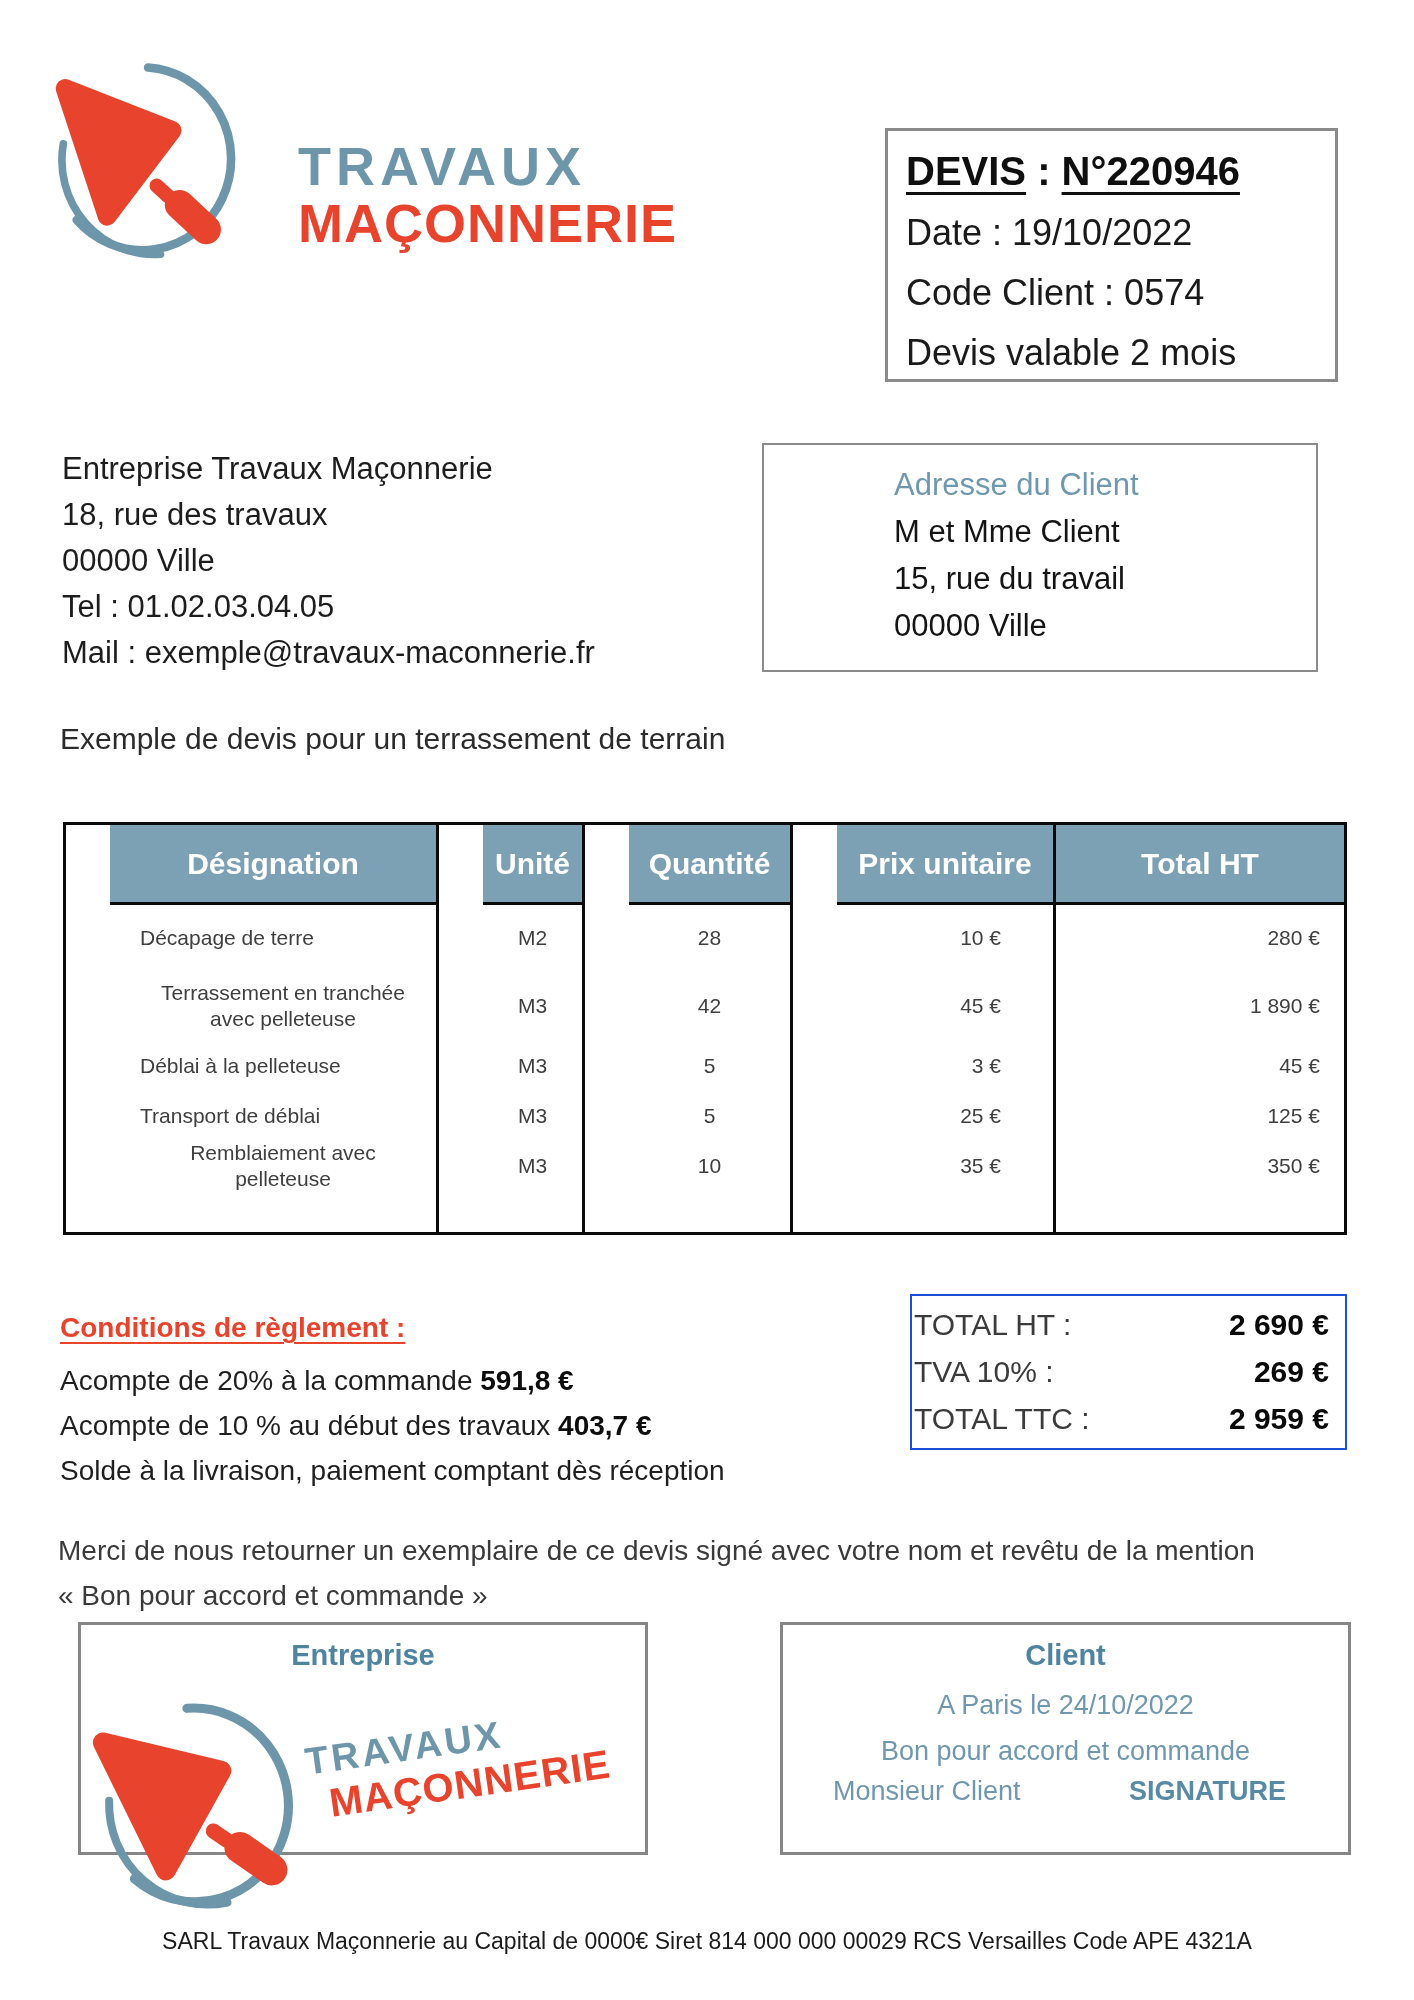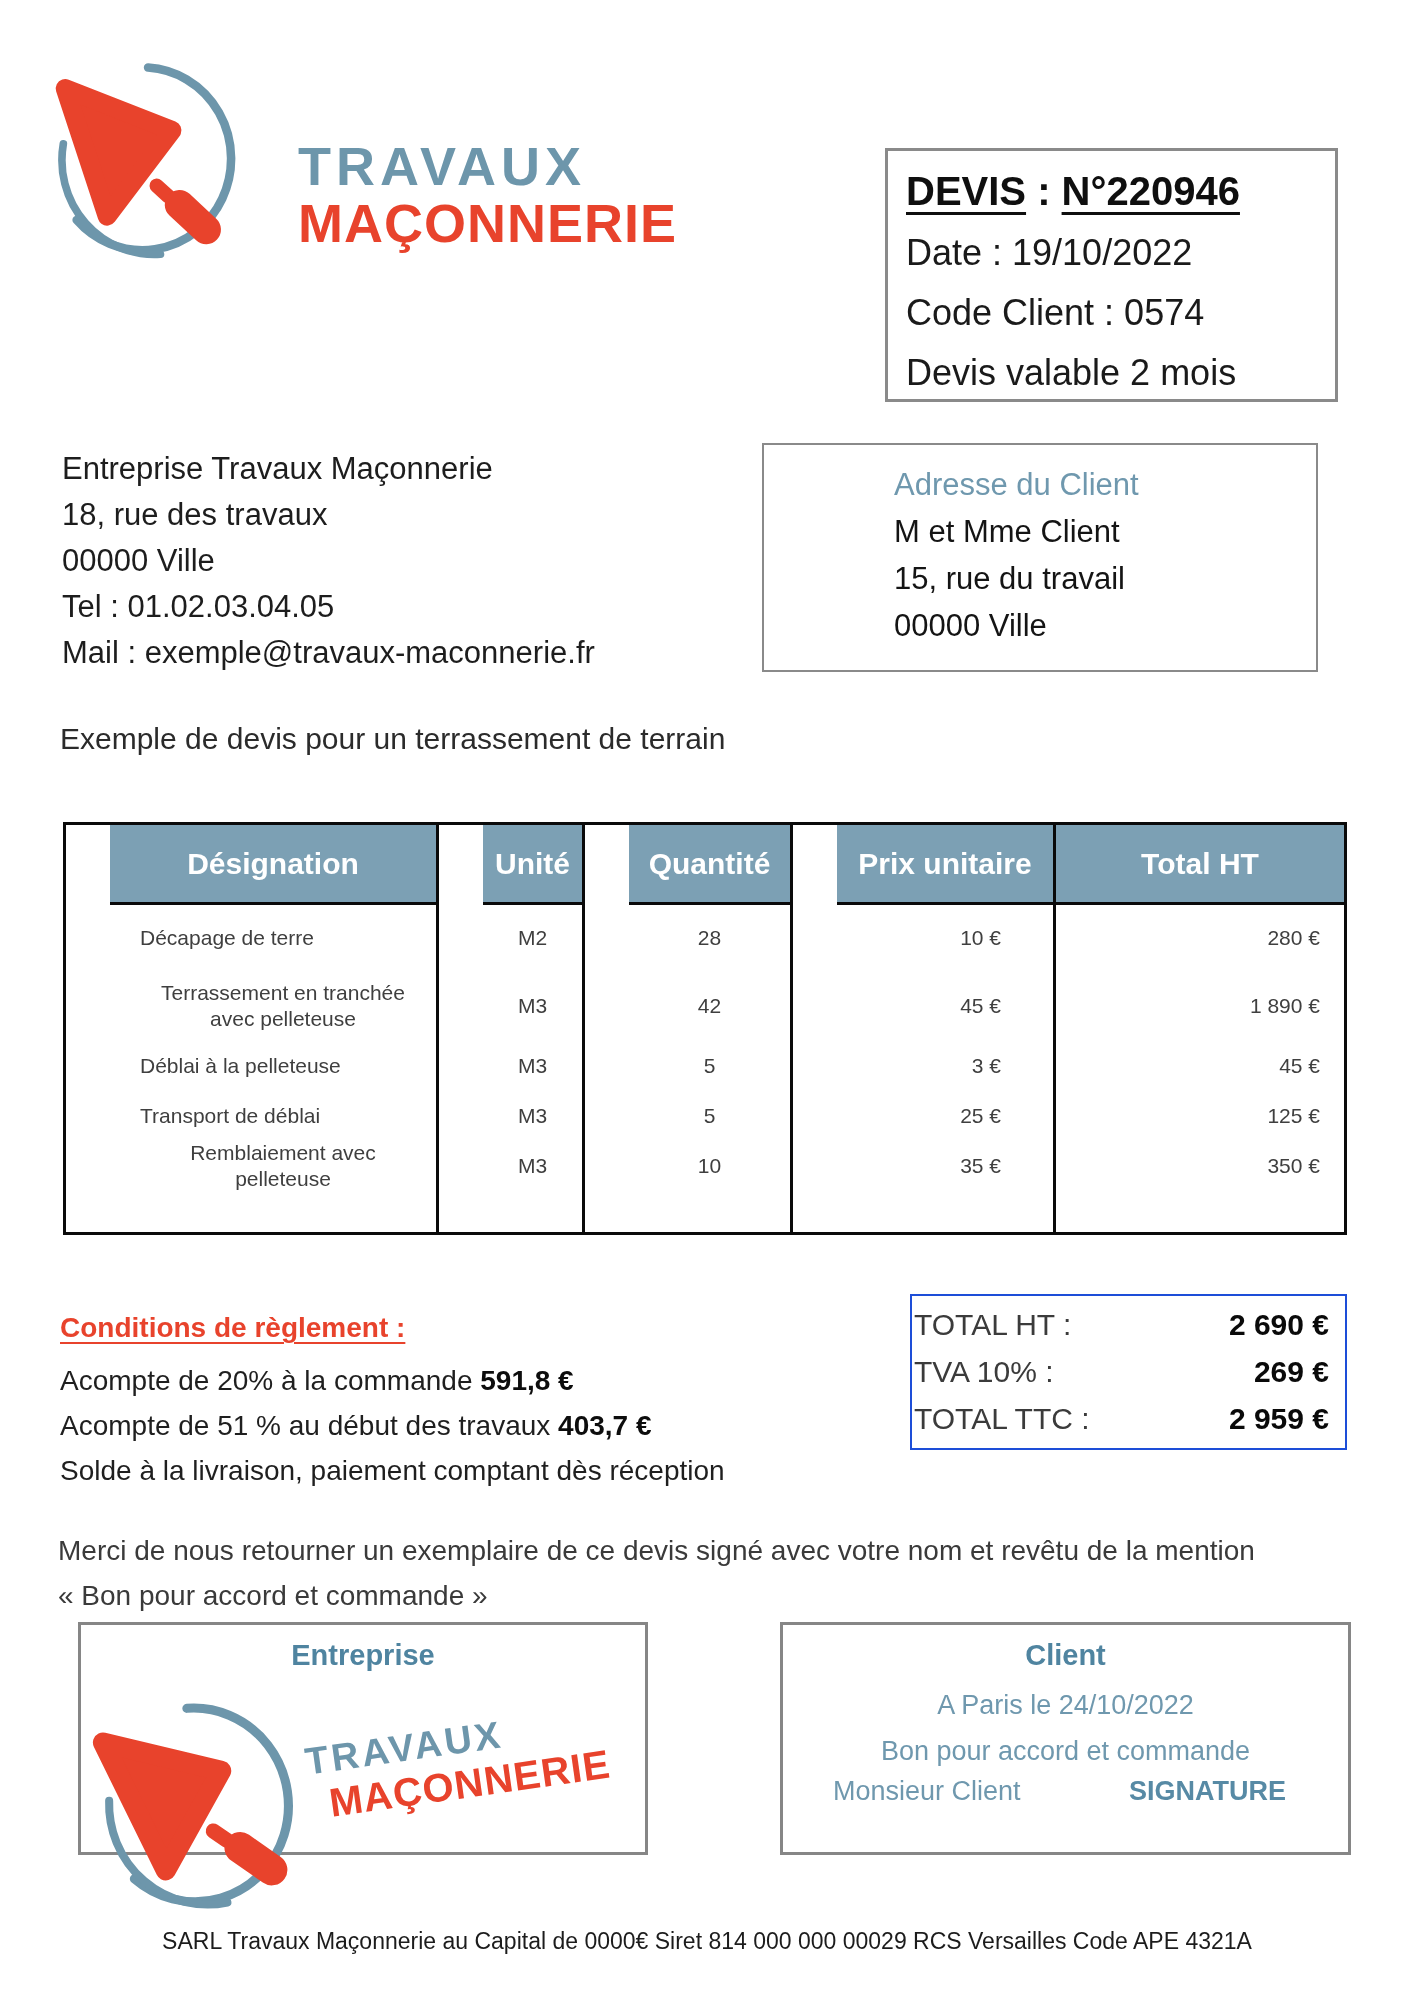--- a/index.html
+++ b/index.html
@@ -7,21 +7,21 @@
   body { font-family:"Liberation Sans","DejaVu Sans",sans-serif; color:#1d1d1d; }
   .page { position:relative; width:1414px; height:2000px; background:#fff; overflow:hidden; }
 
   
   .logo-svg { position:absolute; left:50px; top:56px; width:200px; height:205px; }
   .logo-word { position:absolute; left:298px; top:138px; line-height:57px; font-weight:bold; }
   .logo-word .l1 { font-size:54px; letter-spacing:5px; color:#6d96ab; }
   .logo-word .l2 { font-size:54px; letter-spacing:1px; color:#e8432c; }
 
   
-  .devis-box { position:absolute; left:885px; top:148px; width:453px; height:254px;
+  .devis-box { position:absolute; left:885px; top:128px; width:453px; height:254px;
                border:3px solid #8a8a8a; padding:8px 6px 16px 18px; }
   .devis-title { font-size:40px; font-weight:bold; color:#0f0f0f; line-height:64px; white-space:nowrap; }
   .devis-title .u { text-decoration:underline; text-decoration-thickness:3px; text-underline-offset:7px; }
   .devis-line { font-size:36px; color:#1a1a1a; line-height:60px; white-space:nowrap; }
 
   
   .company { position:absolute; left:62px; top:446px; font-size:31px; line-height:46px; color:#1d1d1d; }
   .client-box { position:absolute; left:762px; top:443px; width:556px; height:229px;
                 border:2px solid #8a8a8a; padding:16px 0 0 130px; }
   .client-box .cb-title { font-size:31px; color:#6f98ae; line-height:47px; }
@@ -180,21 +180,21 @@
     <div class="td bR"></div>
     <div class="td bR"></div>
     <div class="td bR"></div>
     <div class="td bR"></div>
     <div class="td"></div>
   </div>
 
   <div class="conditions">
     <div class="cond-title">Conditions de règlement :</div>
     <div class="cond-line"><span>Acompte de 20% à la commande </span><b>591,8 €</b></div>
-    <div class="cond-line"><span>Acompte de 51 % au début des travaux </span><b>403,7 €</b></div>
+    <div class="cond-line"><span>Acompte de 10 % au début des travaux </span><b>403,7 €</b></div>
     <div class="cond-line">Solde à la livraison, paiement comptant dès réception</div>
   </div>
 
   <div class="totals">
     <div class="tot-row">
       <span class="tot-label">TOTAL HT :</span>
       <span class="tot-value">2 690 €</span>
     </div>
     <div class="tot-row">
       <span class="tot-label">TVA 10% :</span>

